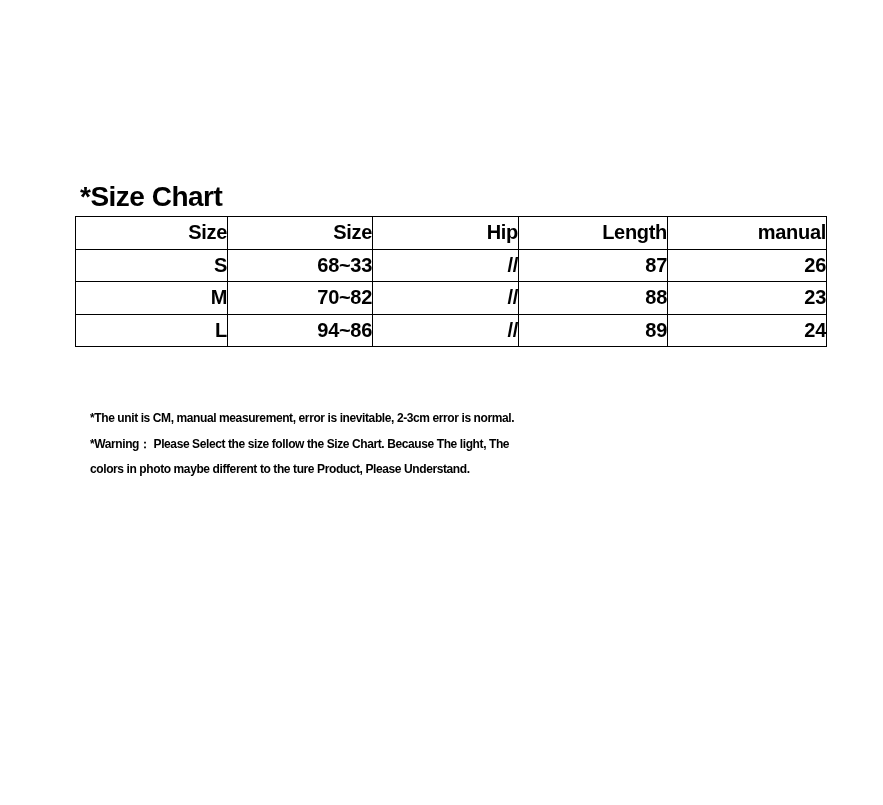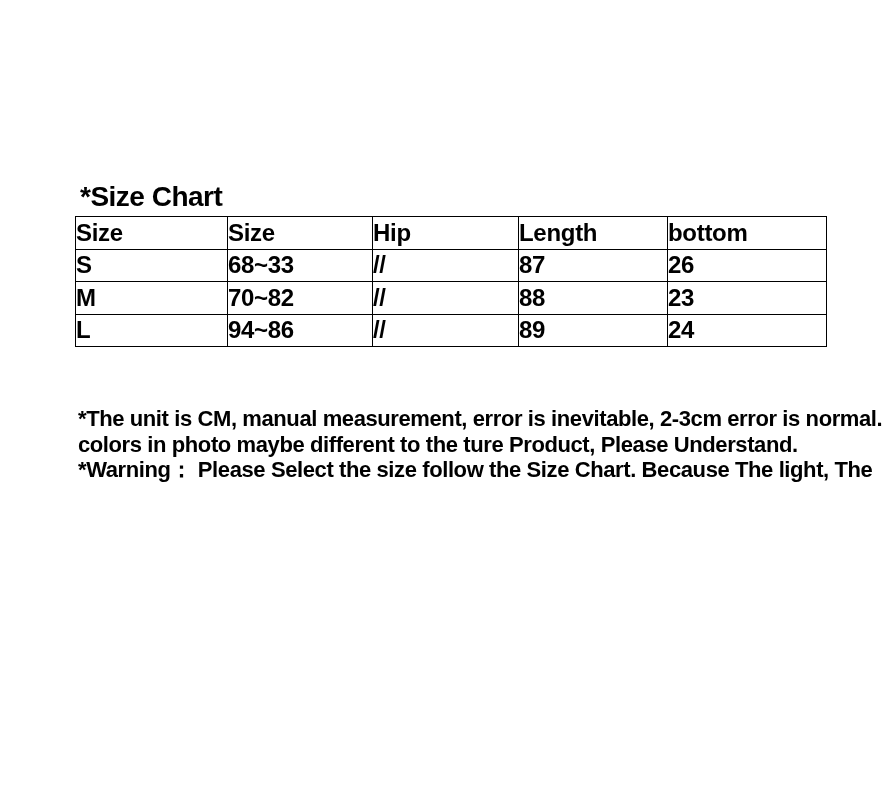--- a/index.html
+++ b/index.html
@@ -32,39 +32,40 @@
     left: 75px;
     top: 216px;
     border-collapse: collapse;
     table-layout: fixed;
     width: 751px;
   }
   table.size-table th,
   table.size-table td {
     border: 1.5px solid #000000;
     height: 31.5px;
-    text-align: left;
+    text-align: right;
     vertical-align: middle;
-    font-size: 24px;
+    font-size: 20px;
     font-weight: 700;
     letter-spacing: -0.3px;
     padding: 0;
     background: #ffffff;
   }
   .notes {
     position: absolute;
     left: 78px;
     top: 406px;
   }
   .notes .note-line {
-    font-size: 22px;
+    font-size: 12px;
     font-weight: 700;
     line-height: 25.5px;
     letter-spacing: -0.4px;
     white-space: nowrap;
+    margin-left: 12px;
   }
 </style>
 </head>
 <body>
 
 <div class="canvas">
 
   <div class="title">*Size Chart</div>
 
   <table class="size-table">
@@ -74,21 +75,21 @@
       <col style="width:146px">
       <col style="width:149px">
       <col style="width:159px">
     </colgroup>
     <thead>
       <tr>
         <th>Size</th>
         <th>Size</th>
         <th>Hip</th>
         <th>Length</th>
-        <th>bottom</th>
+        <th>manual</th>
       </tr>
     </thead>
     <tbody>
       <tr>
         <td>S</td>
         <td>68~33</td>
         <td>//</td>
         <td>87</td>
         <td>26</td>
       </tr>
@@ -104,17 +105,17 @@
         <td>94~86</td>
         <td>//</td>
         <td>89</td>
         <td>24</td>
       </tr>
     </tbody>
   </table>
 
   <div class="notes">
     <div class="note-line">*The unit is CM, manual measurement, error is inevitable, 2-3cm error is normal.</div>
+    <div class="note-line">*Warning：  Please Select the size follow the Size Chart. Because The light, The</div>
     <div class="note-line">colors in photo maybe different to the ture Product, Please Understand.</div>
-    <div class="note-line">*Warning：  Please Select the size follow the Size Chart. Because The light, The</div>
   </div>
 
 </div>
 
 </body></html>

